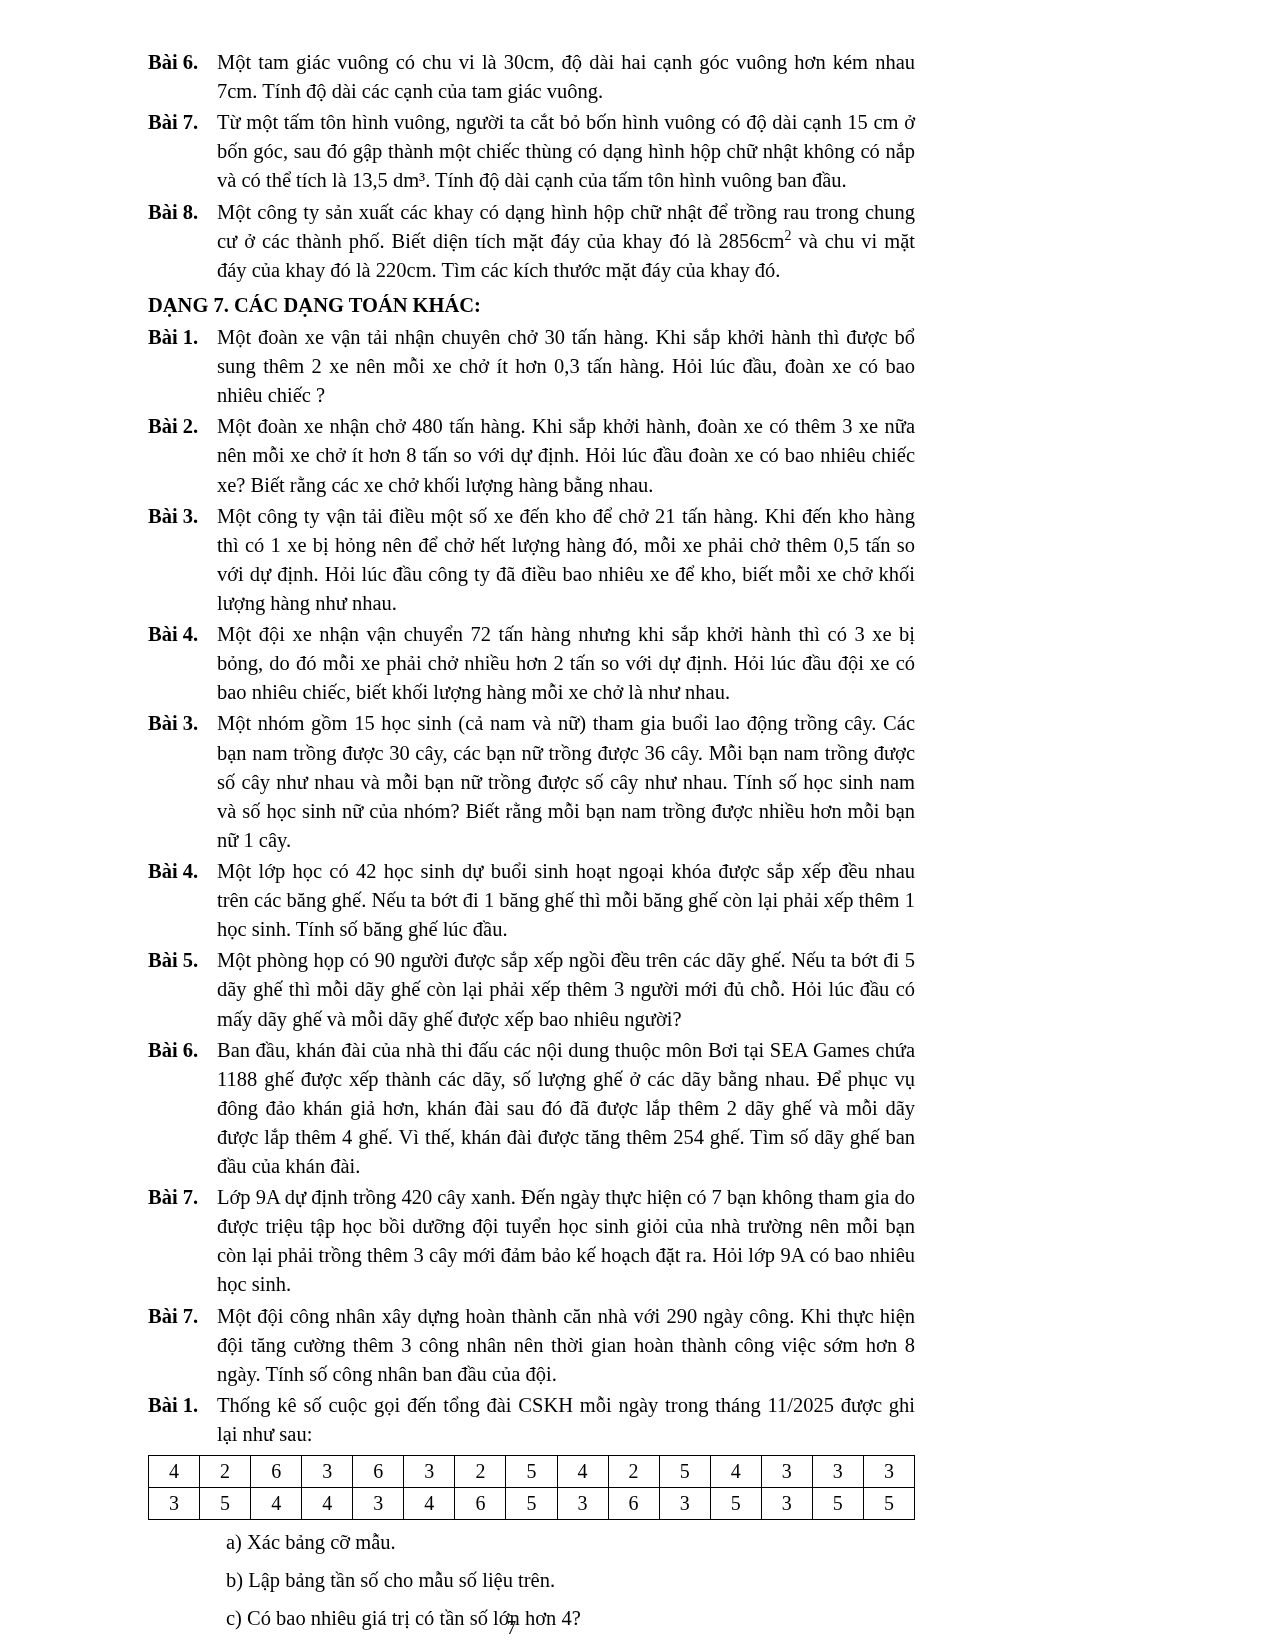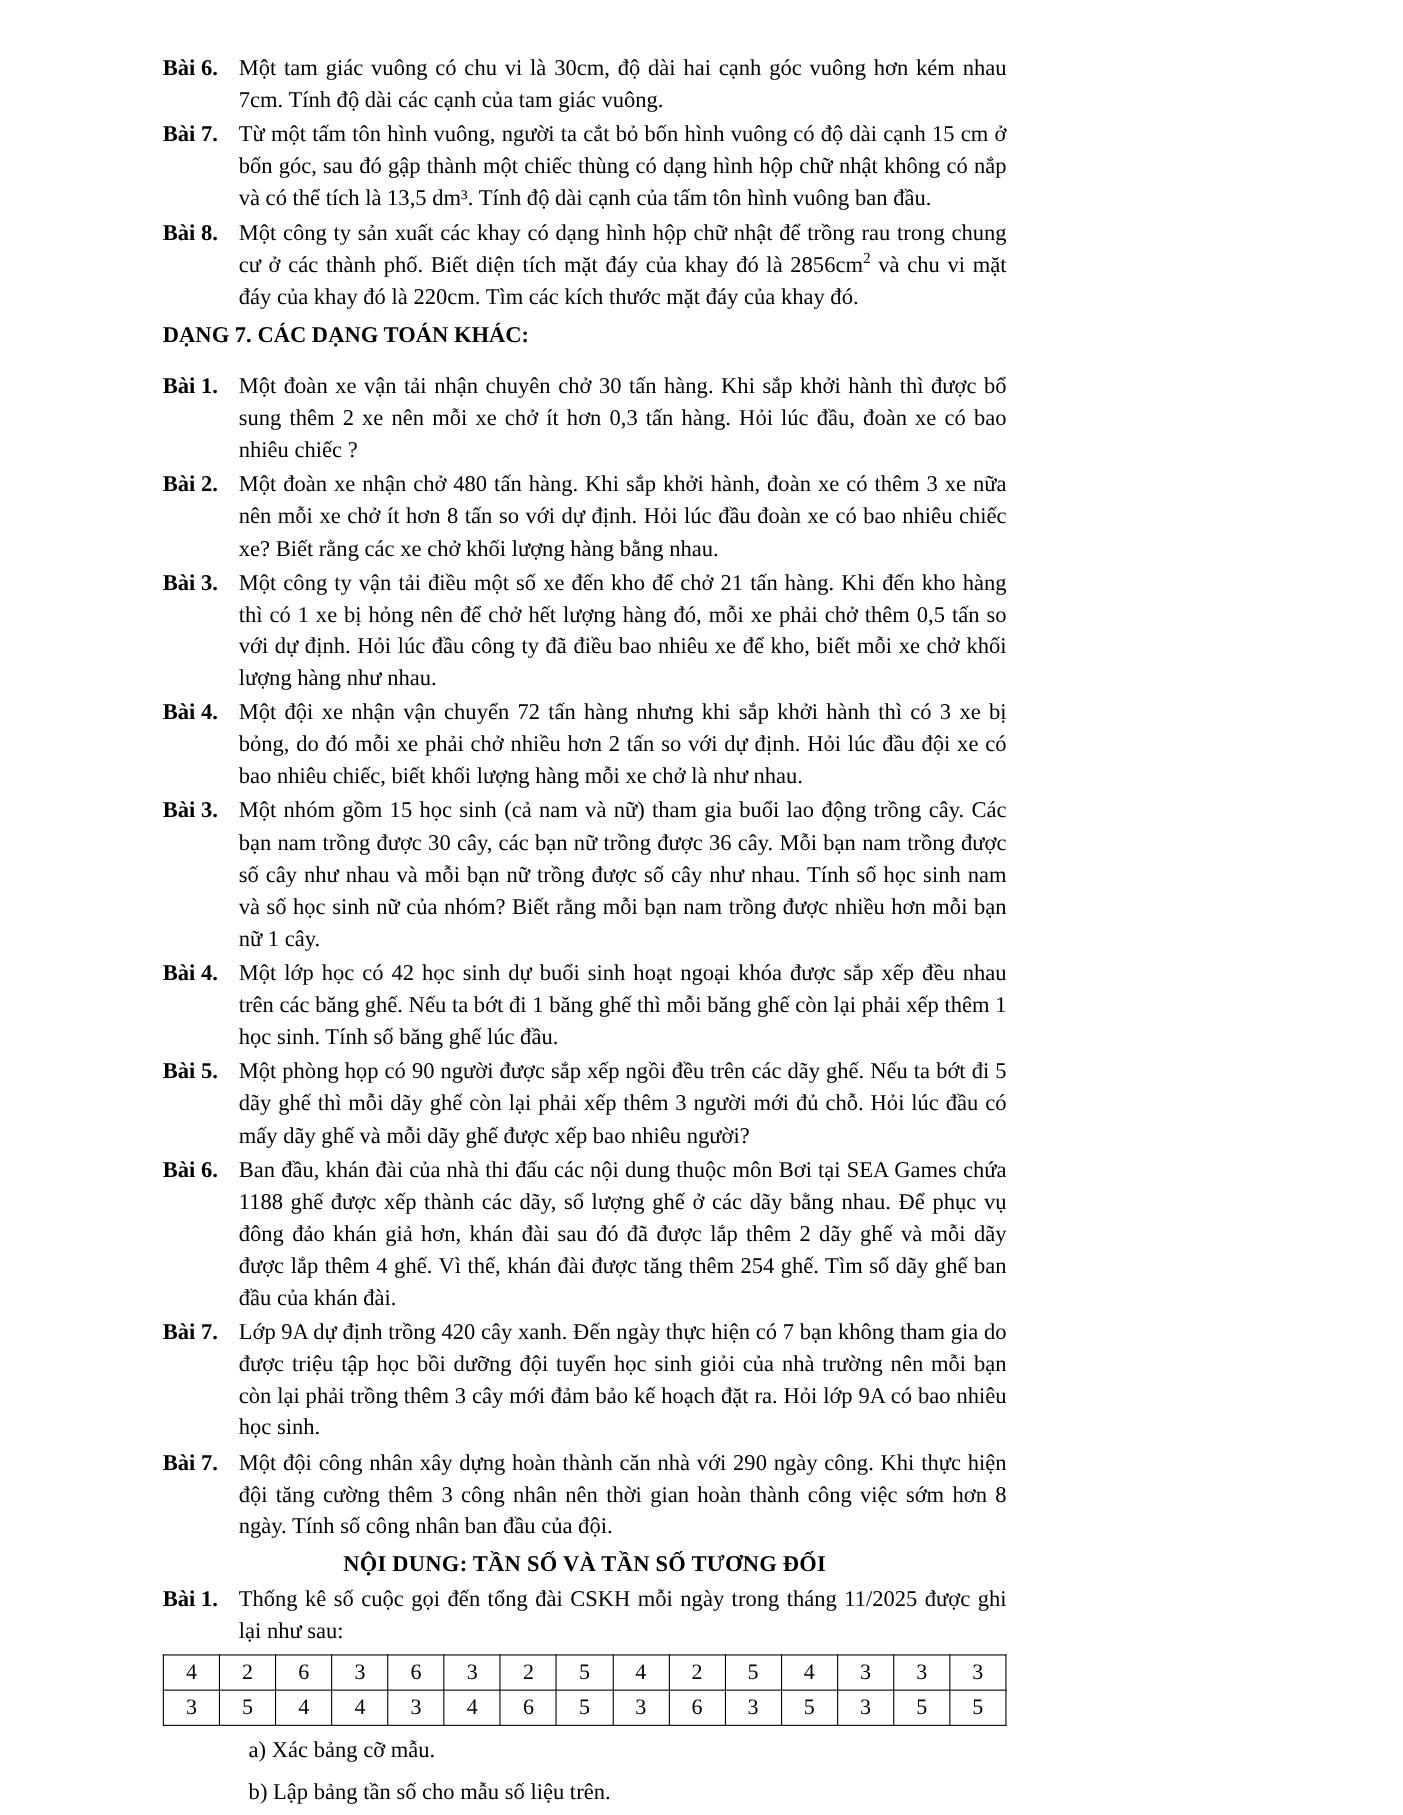--- a/index.html
+++ b/index.html
@@ -37,21 +37,21 @@
   .ptext {
     flex: 1 1 auto;
     text-align: justify;
     text-justify: inter-word;
     hyphens: none;
   }
   .section-head {
     font-weight: bold;
     font-size: 20.5px;
     line-height: 1.42;
-    margin: 6px 0 17px 0;
+    margin: 6px 0 3px 0;
   }
   .center-head {
     text-align: center;
     font-weight: bold;
     font-size: 20.5px;
     margin: 8px 0 6px 0;
     letter-spacing: 0.2px;
   }
   .freq-table {
     border-collapse: collapse;
@@ -137,21 +137,20 @@
         <div class="ptext">Ban đầu, khán đài của nhà thi đấu các nội dung thuộc môn Bơi tại SEA Games chứa 1188 ghế được xếp thành các dãy, số lượng ghế ở các dãy bằng nhau. Để phục vụ đông đảo khán giả hơn, khán đài sau đó đã được lắp thêm 2 dãy ghế và mỗi dãy được lắp thêm 4 ghế. Vì thế, khán đài được tăng thêm 254 ghế. Tìm số dãy ghế ban đầu của khán đài.</div>
       </div>
       <div class="problem">
         <div class="plabel">Bài 7.</div>
         <div class="ptext">Lớp 9A dự định trồng 420 cây xanh. Đến ngày thực hiện có 7 bạn không tham gia do được triệu tập học bồi dưỡng đội tuyển học sinh giỏi của nhà trường nên mỗi bạn còn lại phải trồng thêm 3 cây mới đảm bảo kế hoạch đặt ra. Hỏi lớp 9A có bao nhiêu học sinh.</div>
       </div>
       <div class="problem">
         <div class="plabel">Bài 7.</div>
         <div class="ptext">Một đội công nhân xây dựng hoàn thành căn nhà với 290 ngày công. Khi thực hiện đội tăng cường thêm 3 công nhân nên thời gian hoàn thành công việc sớm hơn 8 ngày. Tính số công nhân ban đầu của đội.</div>
       </div>
-      <div class="center-head">NỘI DUNG:  TẦN SỐ VÀ TẦN SỐ TƯƠNG ĐỐI</div>
       <div class="problem">
         <div class="plabel">Bài 1.</div>
         <div class="ptext">Thống kê số cuộc gọi đến tổng đài CSKH mỗi ngày trong tháng 11/2025 được ghi lại như sau:</div>
       </div>
       <table class="freq-table">
         <tbody>
           <tr>
             <td>4</td>
             <td>2</td>
             <td>6</td>

